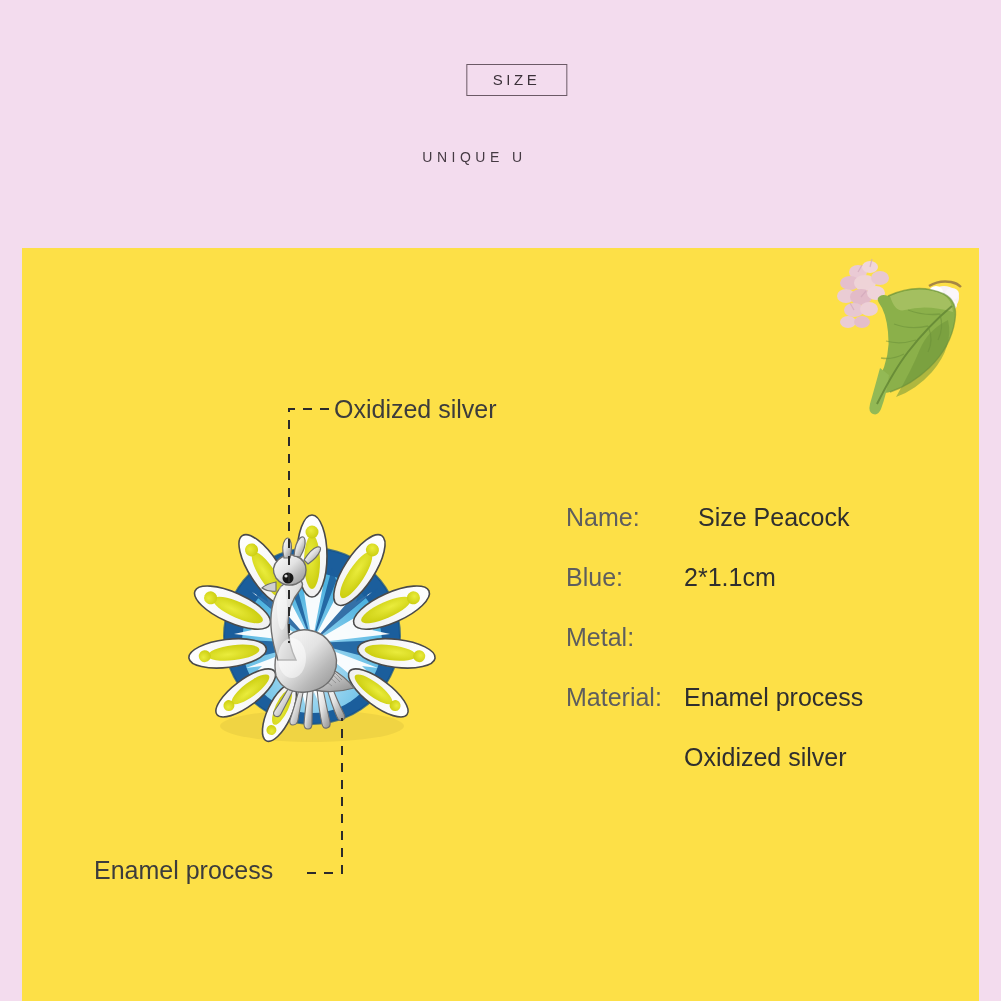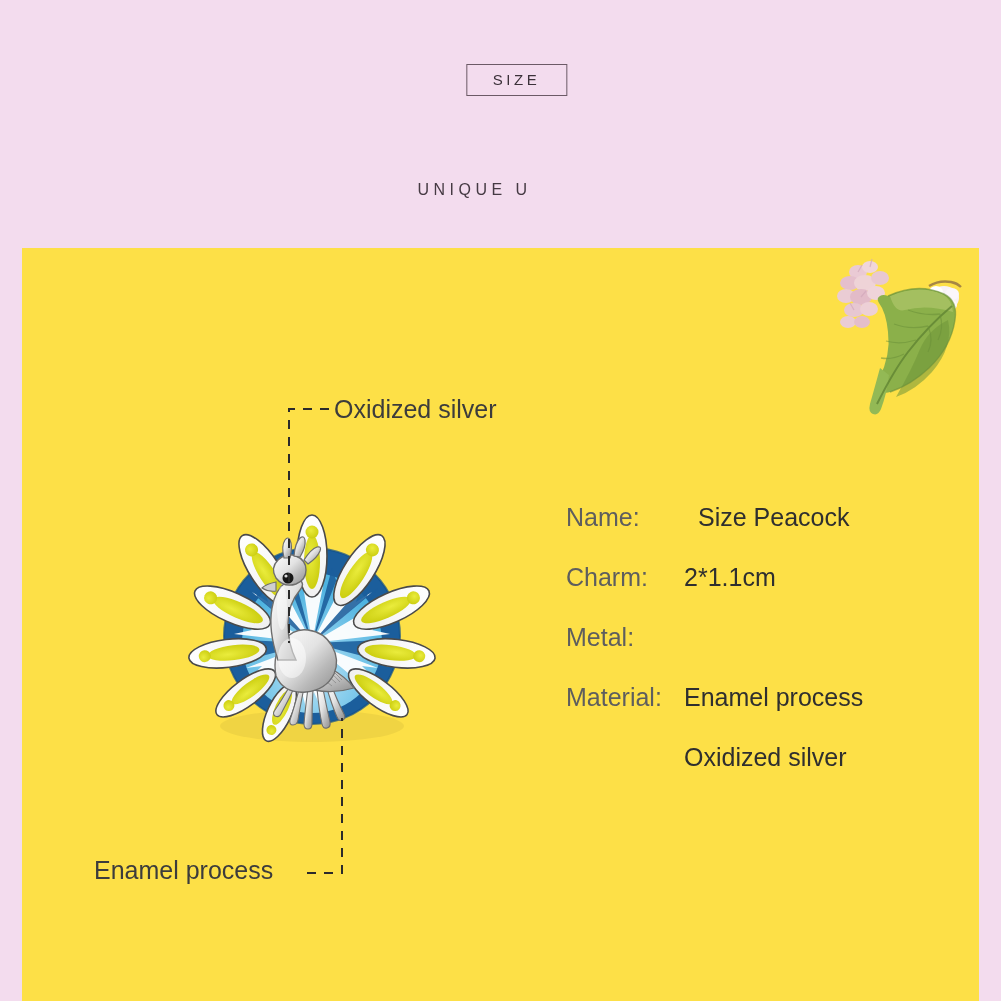--- a/index.html
+++ b/index.html
@@ -44,23 +44,23 @@
     width: 1001px;
     font-size: 42px;
     letter-spacing: 11px;
     color: #3a3038;
     font-weight: 400;
     text-indent: 11px;
   }
   .subtitle {
     position: absolute;
     left: 0;
-    top: 181px;
+    top: 149px;
     width: 913px;
-    font-size: 16px;
+    font-size: 14px;
     letter-spacing: 4.5px;
     color: #453a43;
     text-indent: 4px;
   }
 
   
   .card {
     position: absolute;
     left: 22px;
     top: 248px;
@@ -396,21 +396,21 @@
 
   <div class="specs">
 
     <div class="spec-row">
       <div class="spec-label">Name:</div>
       <div class="spec-value indent">Size Peacock</div>
     </div>
 
 
     <div class="spec-row">
-      <div class="spec-label">Charm:</div>
+      <div class="spec-label">Blue:</div>
       <div class="spec-value">2*1.1cm</div>
     </div>
 
     <div class="spec-row">
       <div class="spec-label">Metal:</div>
     </div>
 
     <div class="spec-row">
       <div class="spec-label">Material:</div>
       <div class="spec-value">Enamel process</div>

